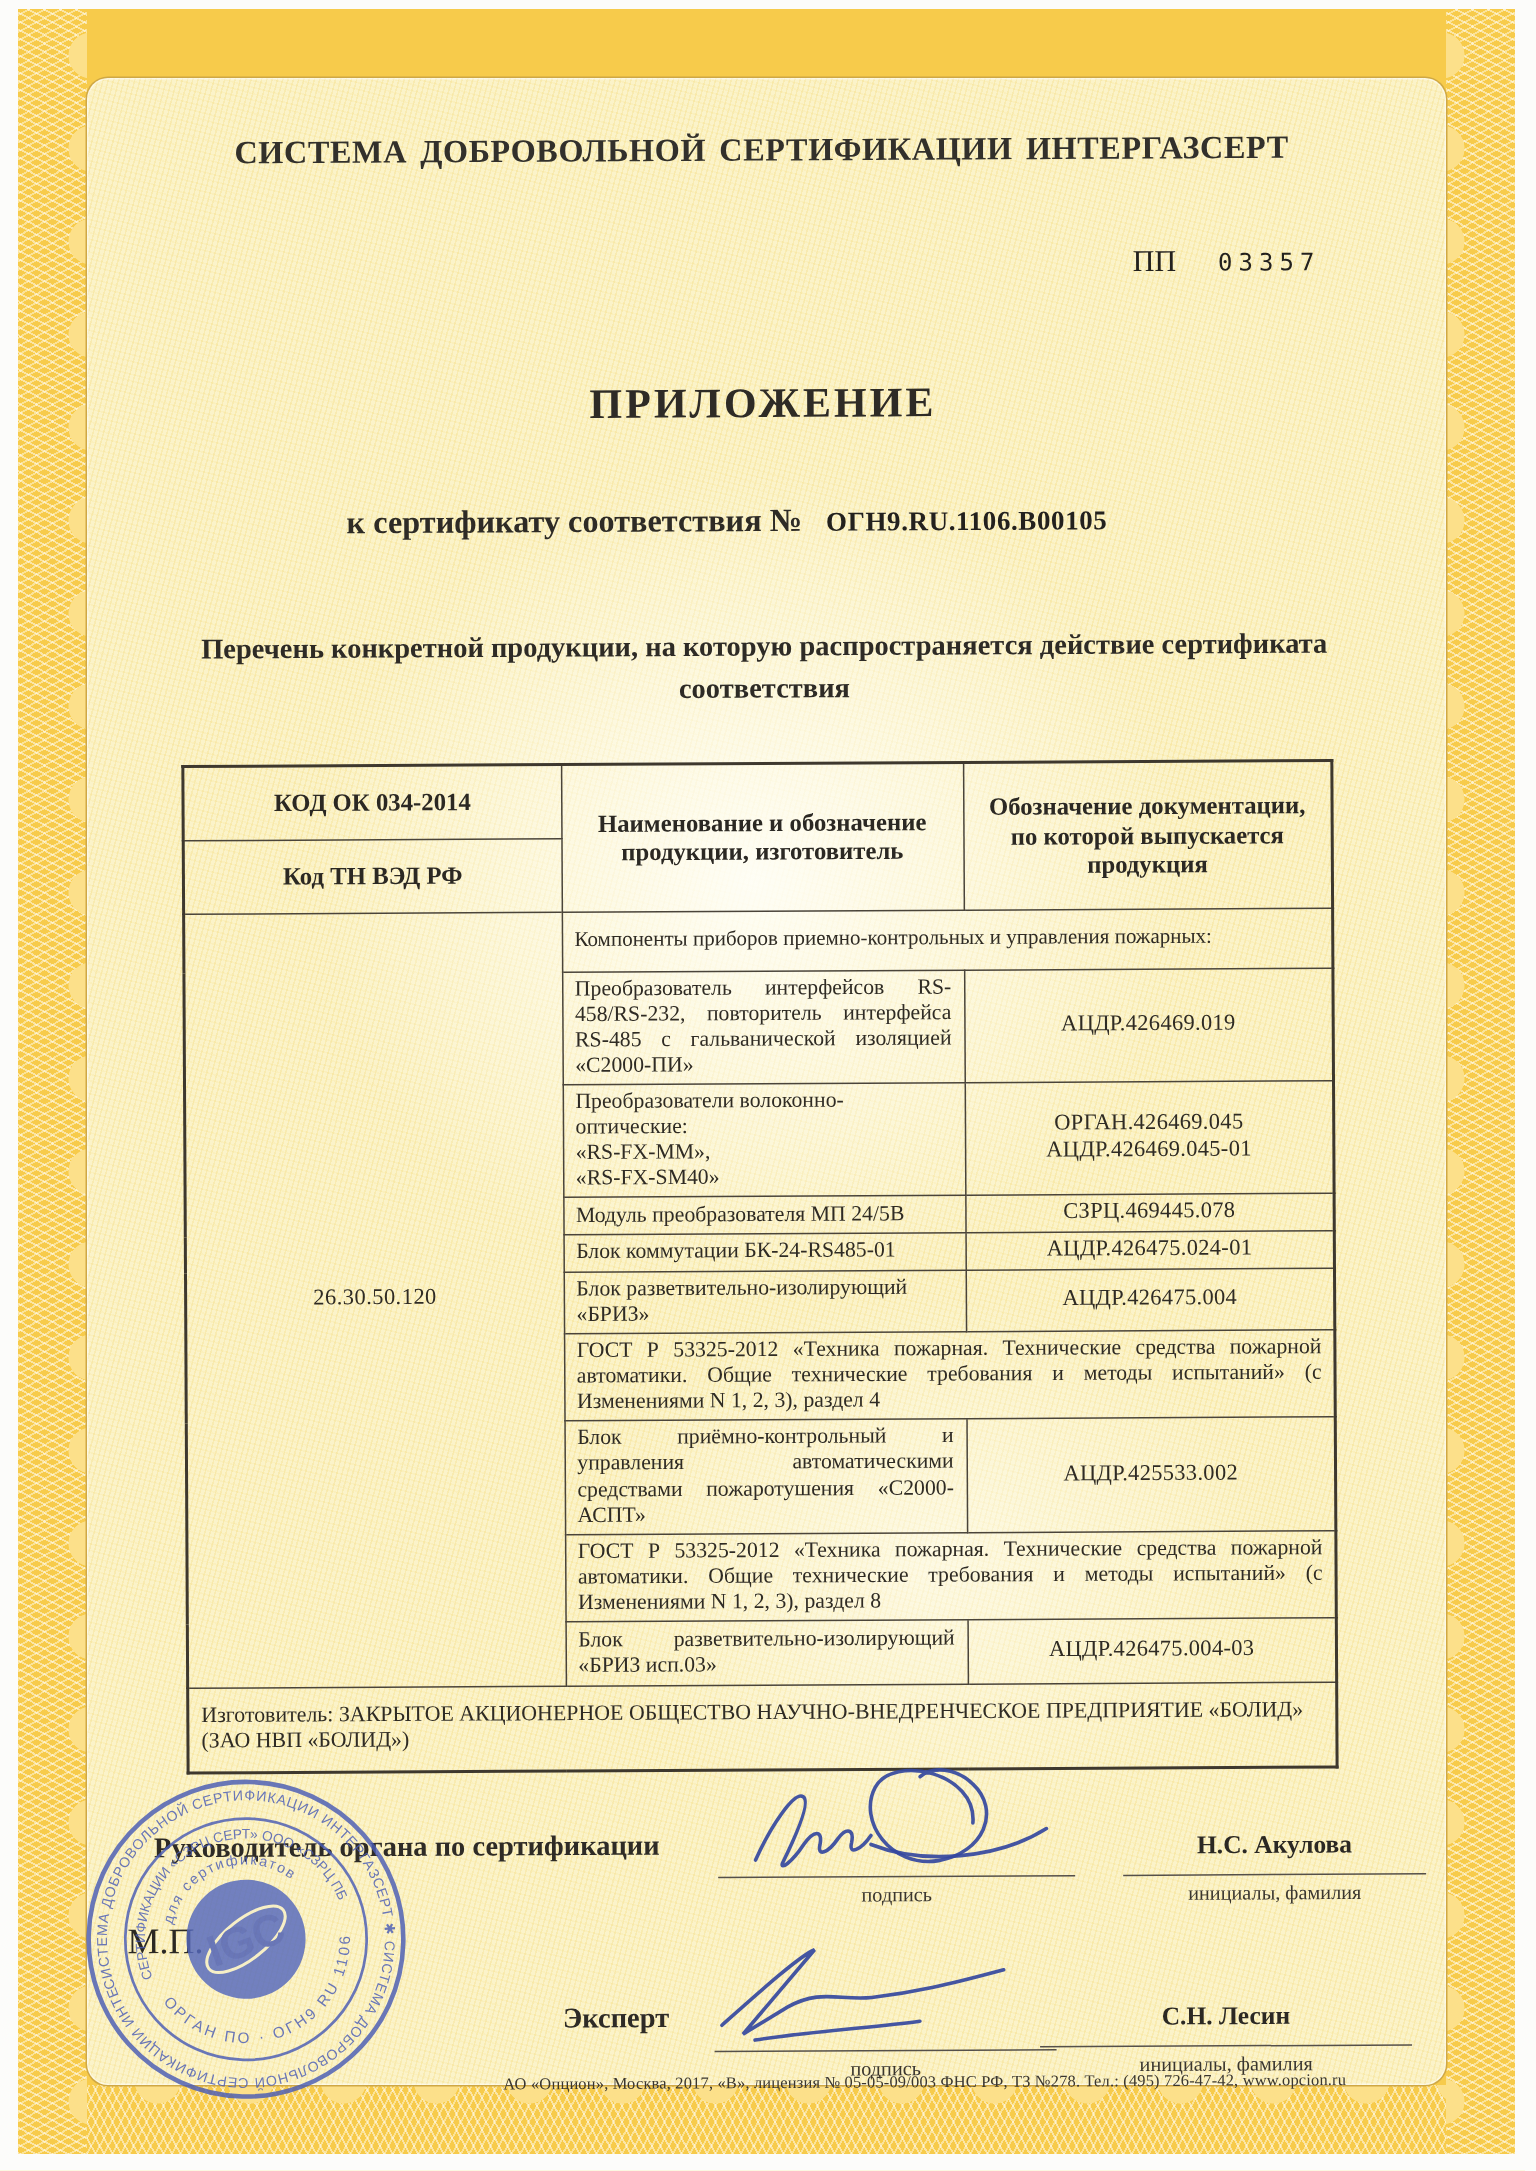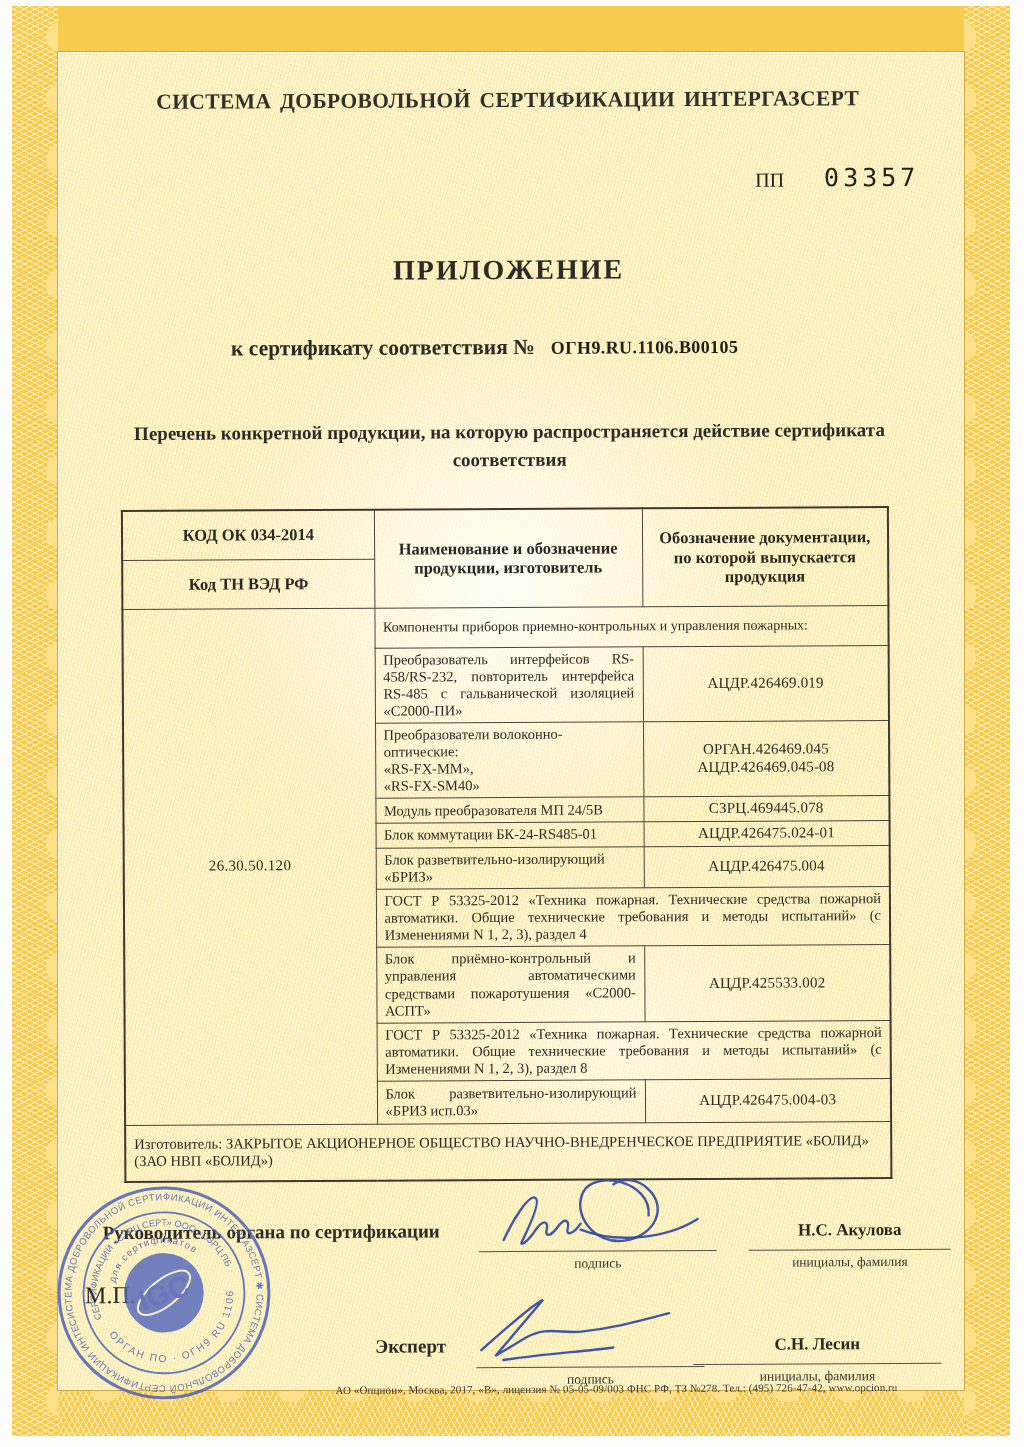--- a/index.html
+++ b/index.html
@@ -34,28 +34,28 @@
       repeating-linear-gradient(-28deg, rgba(255,247,216,.55) 0 1.2px, rgba(255,247,216,0) 1.2px 5px);
     background-size:46px 62px,auto,auto;}
   
   .paper{position:absolute;left:46px;top:46px;width:906px;height:1338px;
     background-color:#fbf3c9;
     background-image:
       radial-gradient(ellipse 420px 390px at 49% 40%, rgba(255,255,250,.9), rgba(255,255,250,0) 70%),
       radial-gradient(ellipse 330px 260px at 62% 74%, rgba(255,255,250,.55), rgba(255,255,250,0) 70%),
       repeating-linear-gradient(105deg, rgba(242,216,120,.30) 0 1px, rgba(0,0,0,0) 1px 3.4px),
       repeating-linear-gradient(15deg, rgba(248,228,150,.25) 0 1px, rgba(0,0,0,0) 1px 4.2px);
-    box-shadow:0 0 0 1px #cfa845, inset 0 0 0 1px rgba(255,255,255,.55);}
+    box-shadow:0 0 0 1px #cfa845, inset 0 0 0 1px rgba(255,255,255,.55);border-radius:14px;}
   .content{position:absolute;inset:0;transform:rotate(-0.3deg);}
   
   .sys-title{position:absolute;top:36px;left:0;width:100%;text-align:center;
     font-size:21.5px;font-weight:bold;letter-spacing:.4px;word-spacing:3px;color:#32302b;}
   .form-code{position:absolute;left:700px;top:113px;font-size:20px;color:#23211e;}
-  .form-code .lbl{margin-right:40px;}
-  .form-code .num{letter-spacing:4px;font-family:"DejaVu Sans Mono", monospace;font-size:25px;text-align:center;}
+  .form-code .lbl{margin-right:28px;}
+  .form-code .num{letter-spacing:4px;font-family:"DejaVu Sans Mono", monospace;font-size:16px;text-align:center;}
   .doc-title{position:absolute;top:202px;left:0;width:100%;text-align:center;
     font-size:28px;font-weight:bold;letter-spacing:2px;color:#2e2b26;}
   .cert-line{position:absolute;left:175px;top:283px;white-space:nowrap;}
   .cert-line .lbl{font-size:21.5px;font-weight:bold;color:#2e2b26;}
   .cert-line .num{font-size:18px;font-weight:bold;letter-spacing:.4px;margin-left:16px;color:#23211e;}
   .subtitle{position:absolute;top:366px;left:38px;width:830px;text-align:center;
     font-size:19px;font-weight:bold;line-height:1.45;color:#2e2b26;}
   
   .tblwrap{position:absolute;left:64px;top:456px;}
   table.tbl{border-collapse:collapse;table-layout:fixed;width:766px;border:2.5px solid #3e382e;}
@@ -135,21 +135,21 @@
           <tr class="r1">
             <td class="namecell">Преобразователь интерфейсов RS-458/RS-232, повторитель интерфейса RS-485 с гальванической изоляцией «С2000-ПИ»</td>
             <td class="doccell">АЦДР.426469.019</td>
           </tr>
           <tr class="r2">
             <td class="namecell pre">Преобразователи волоконно-оптические:
 «RS-FX-MM»,
 «RS-FX-SM40»</td>
             <td class="doccell">
               <div>ОРГАН.426469.045</div>
-              <div>АЦДР.426469.045-08</div>
+              <div>АЦДР.426469.045-01</div>
             </td>
           </tr>
           <tr class="r3">
             <td class="namecell">Модуль преобразователя МП 24/5В</td>
             <td class="doccell">СЗРЦ.469445.078</td>
           </tr>
           <tr class="r4">
             <td class="namecell">Блок коммутации БК-24-RS485-01</td>
             <td class="doccell">АЦДР.426475.024-01</td>
           </tr>

